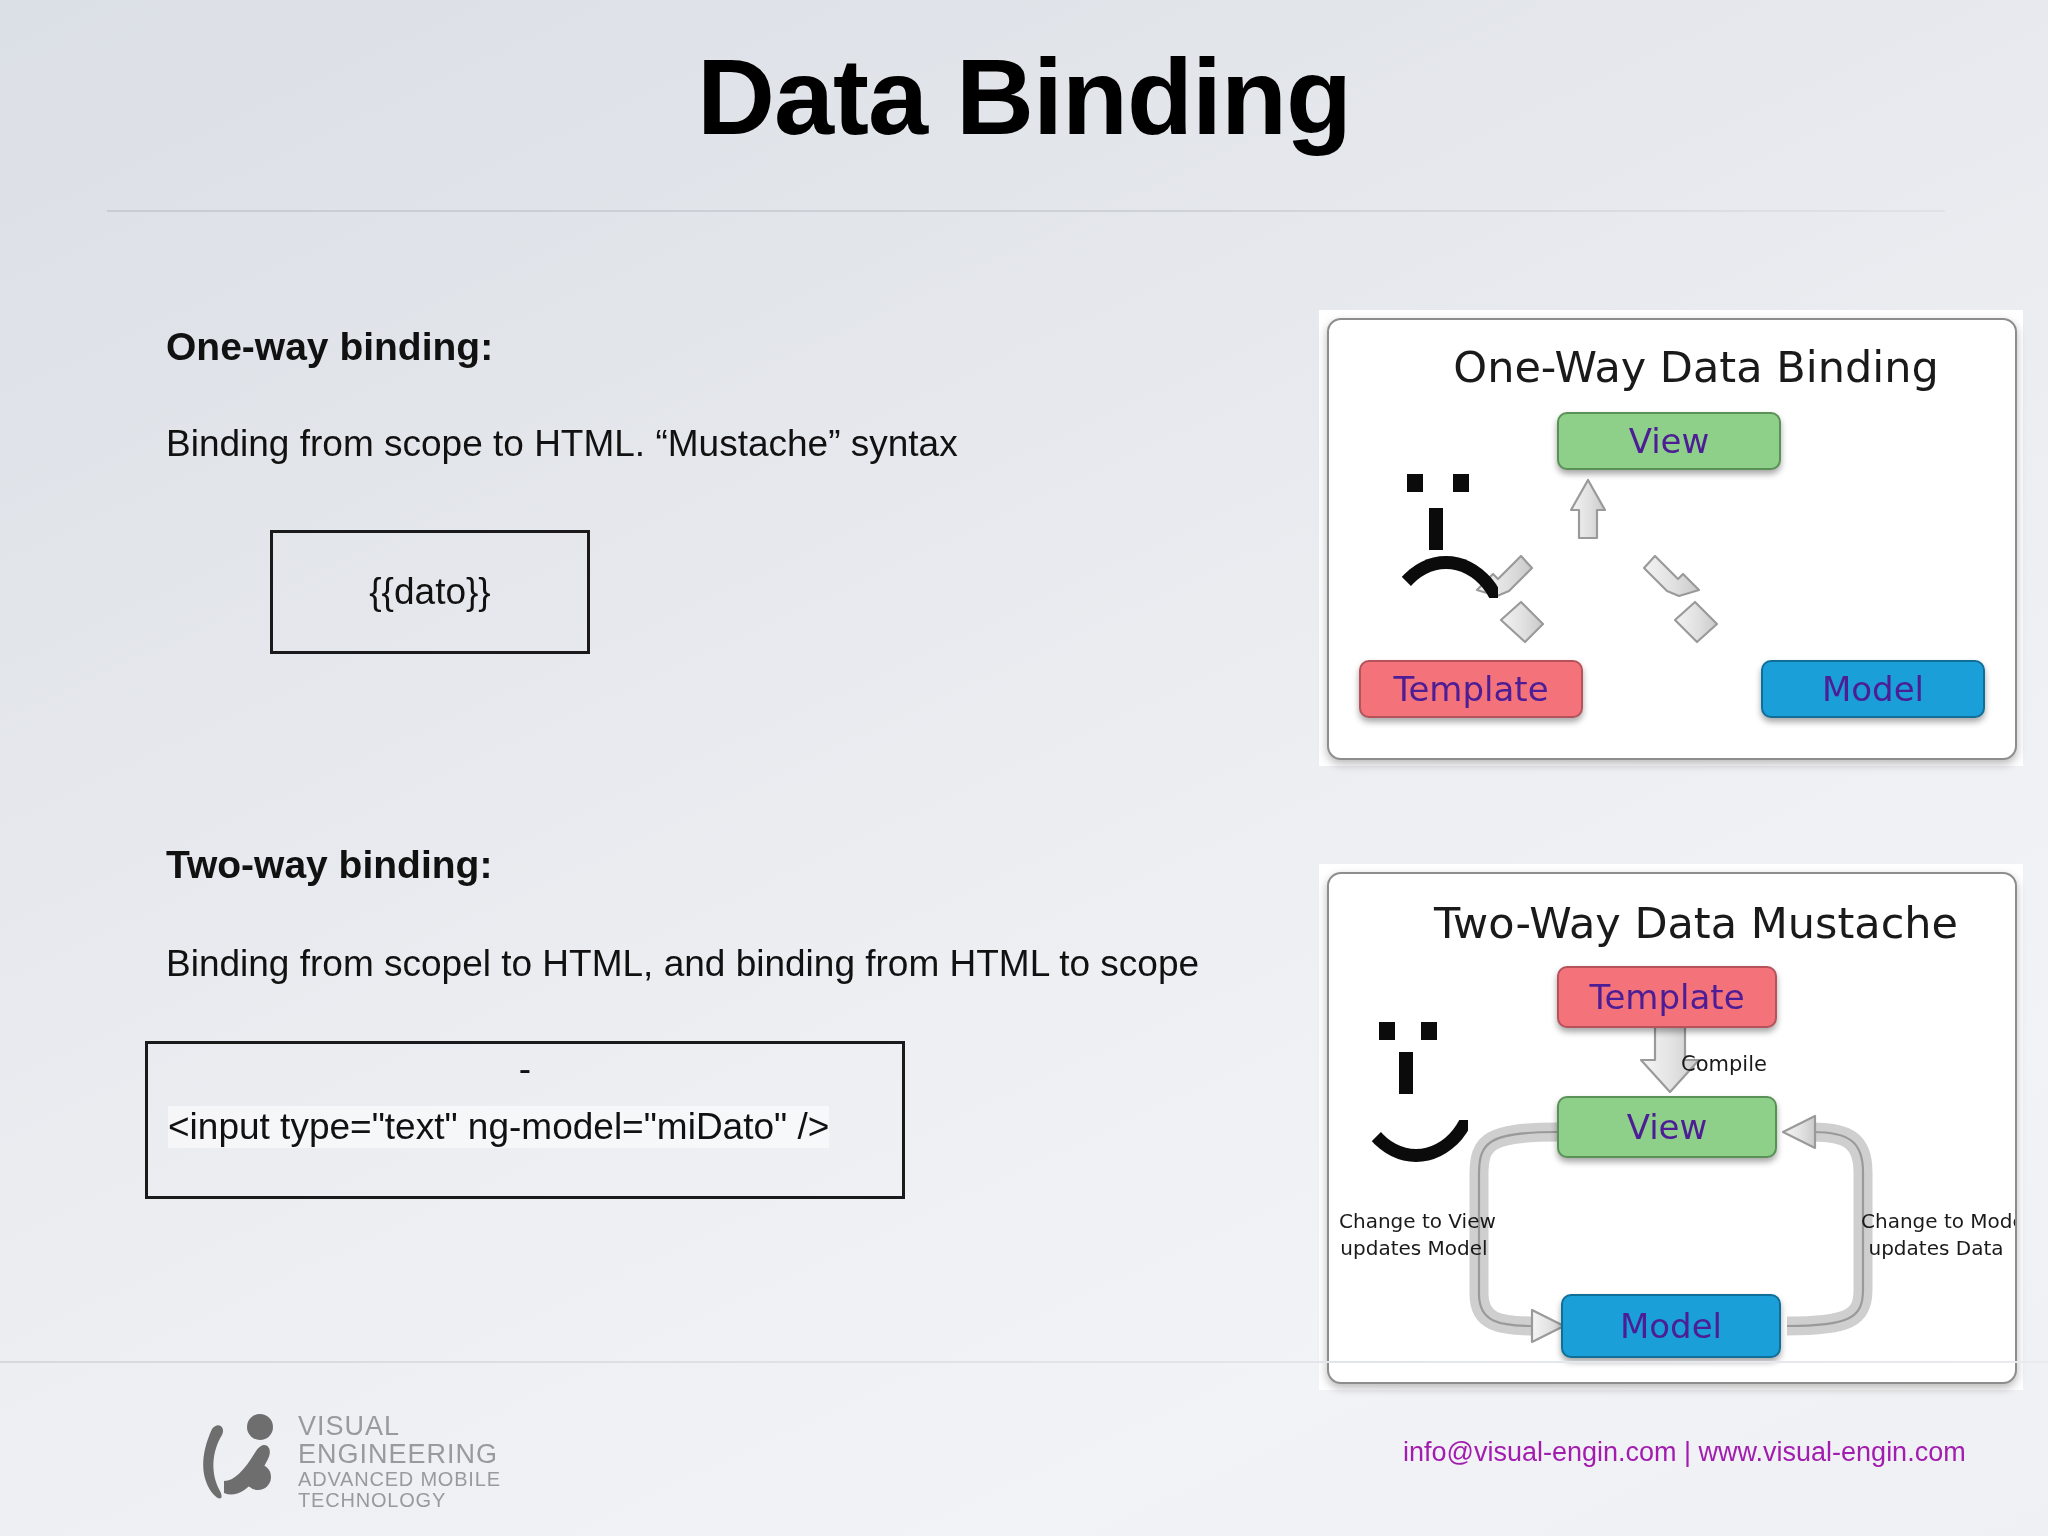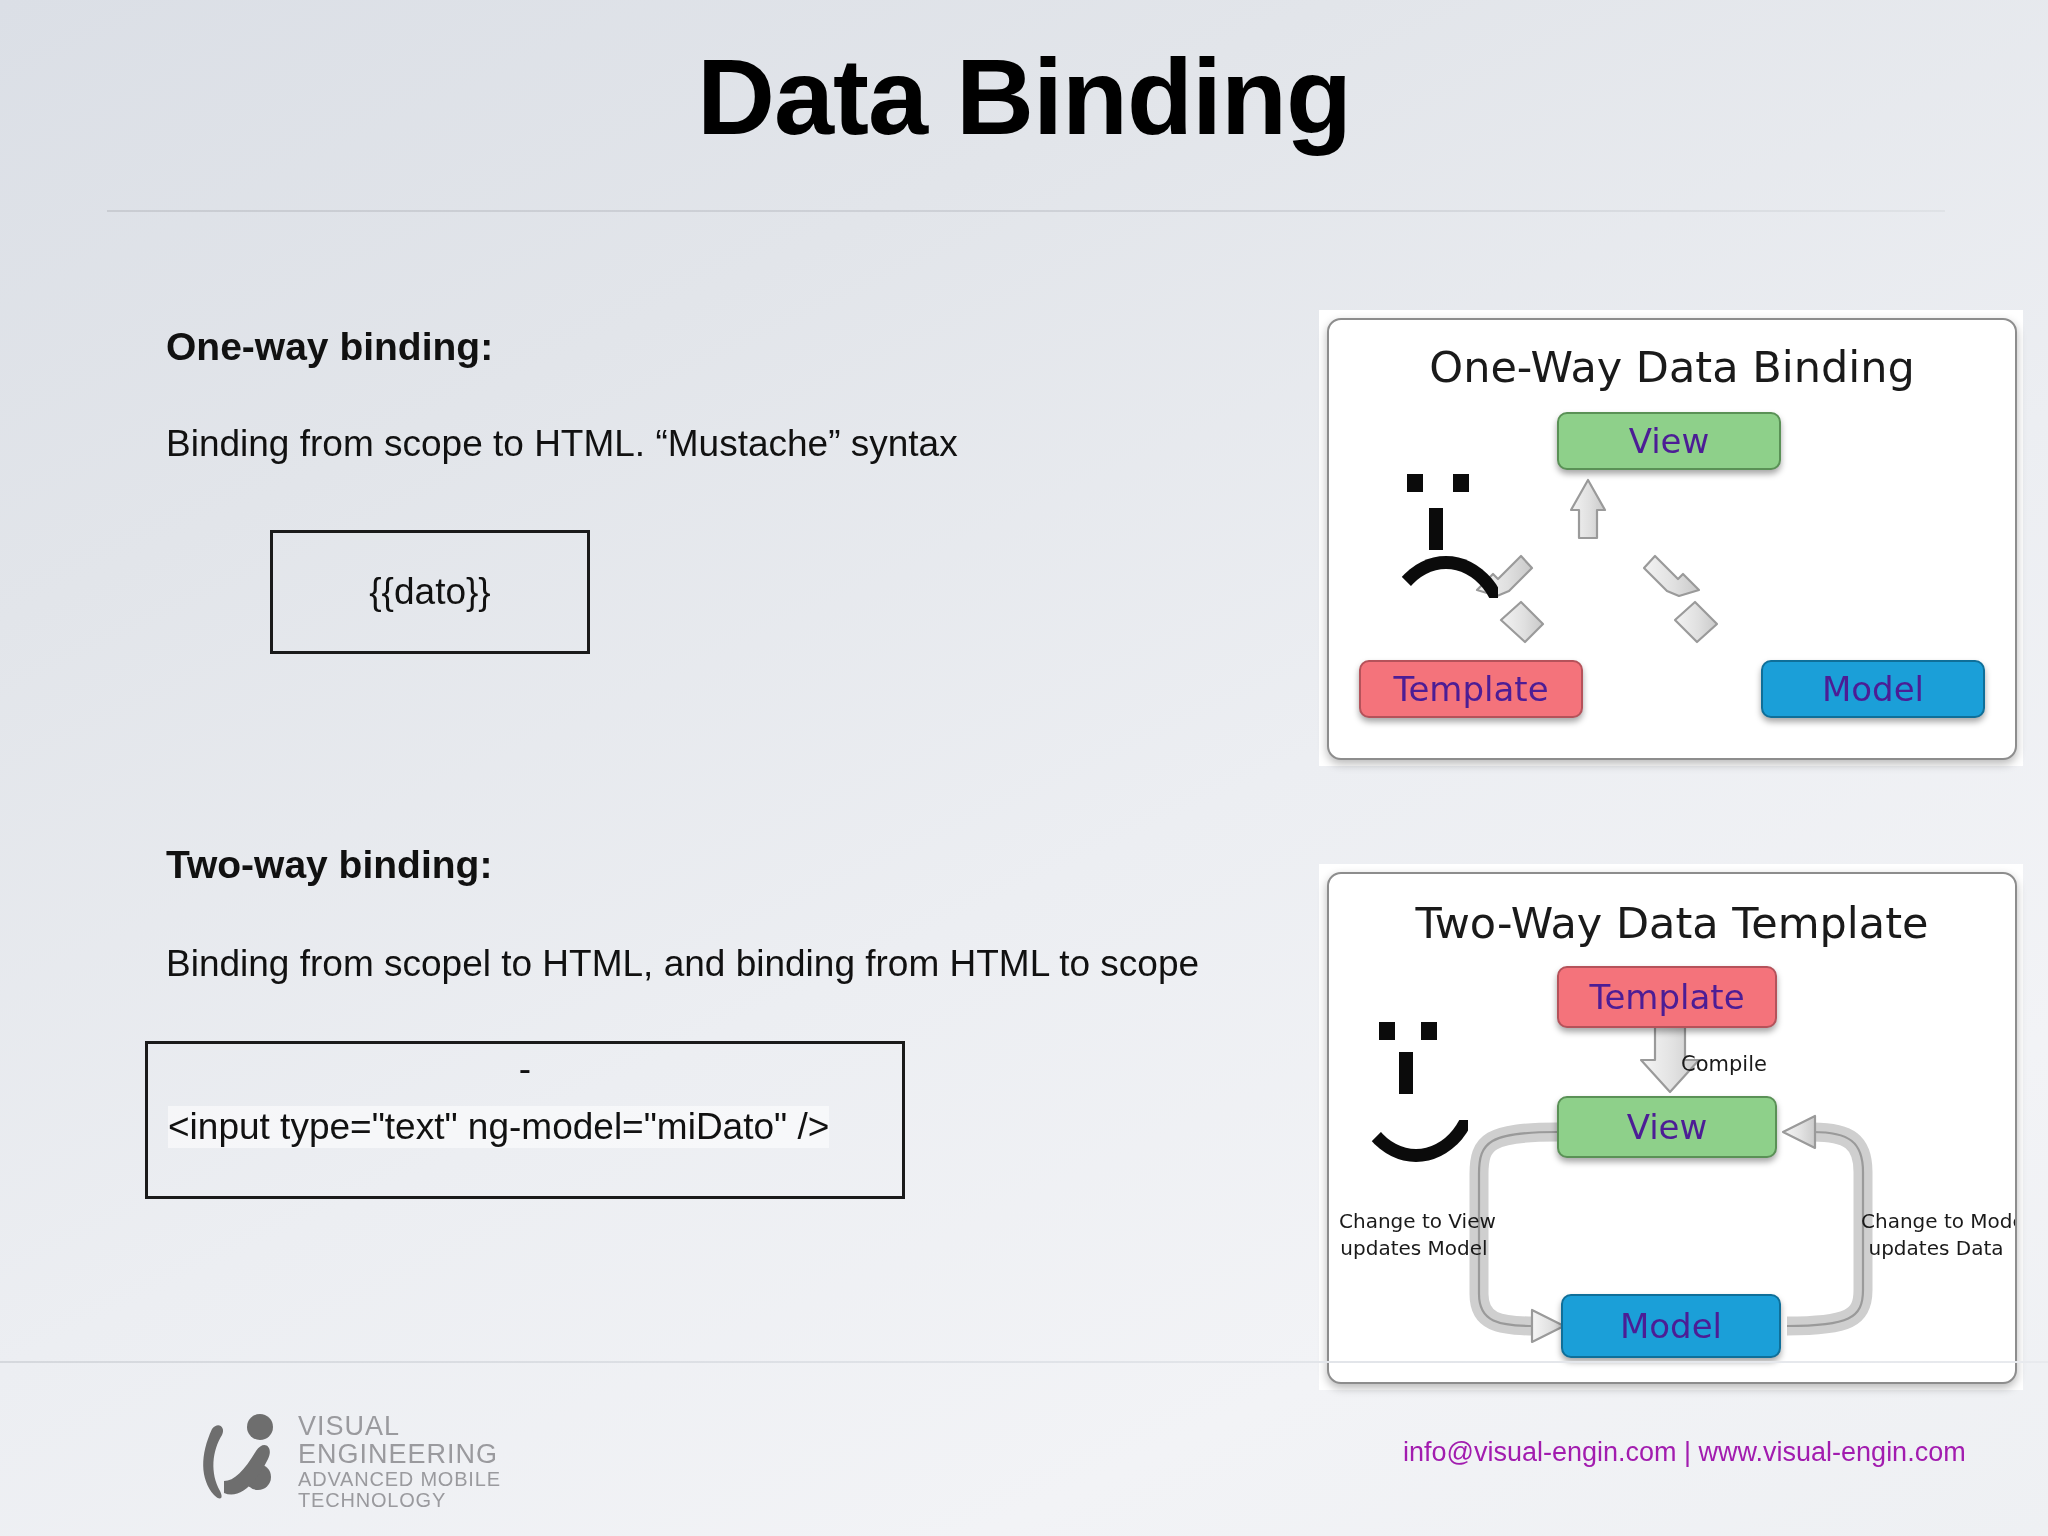--- a/index.html
+++ b/index.html
@@ -130,20 +130,21 @@
 
   .diagram-title {
     position: absolute;
     left: 0;
     width: 100%;
     text-align: center;
     font-size: 43px;
     color: #1a1a1a;
     font-family: "DejaVu Sans", sans-serif;
     white-space: nowrap;
+    padding-left: 24px;
   }
 
   .node {
     position: absolute;
     border-radius: 10px;
     display: flex;
     align-items: center;
     justify-content: center;
     font-size: 34px;
     color: #4c1d95;
@@ -294,21 +295,21 @@
     <div class="node node-view" style="left:228px; top:92px; width:224px; height:58px;">View</div>
 
     <div class="node node-template" style="left:30px; top:340px; width:224px; height:58px;">Template</div>
 
     <div class="node node-model" style="left:432px; top:340px; width:224px; height:58px;">Model</div>
   </div>
 
   <div class="card-bleed" id="bleed-two"></div>
   <div class="diagram-card" id="card-two">
 
-    <div class="diagram-title" style="top:24px;">Two-Way Data Template</div>
+    <div class="diagram-title" style="top:24px;">Two-Way Data Mustache</div>
 
     <svg class="arrows" viewBox="0 0 686 508" preserveAspectRatio="none">
       <defs>
         <linearGradient id="ag2" x1="0" y1="0" x2="1" y2="0">
           <stop offset="0%" stop-color="#f5f5f5"></stop>
           <stop offset="55%" stop-color="#e2e2e2"></stop>
           <stop offset="100%" stop-color="#cbcbcb"></stop>
         </linearGradient>
       </defs>
 

